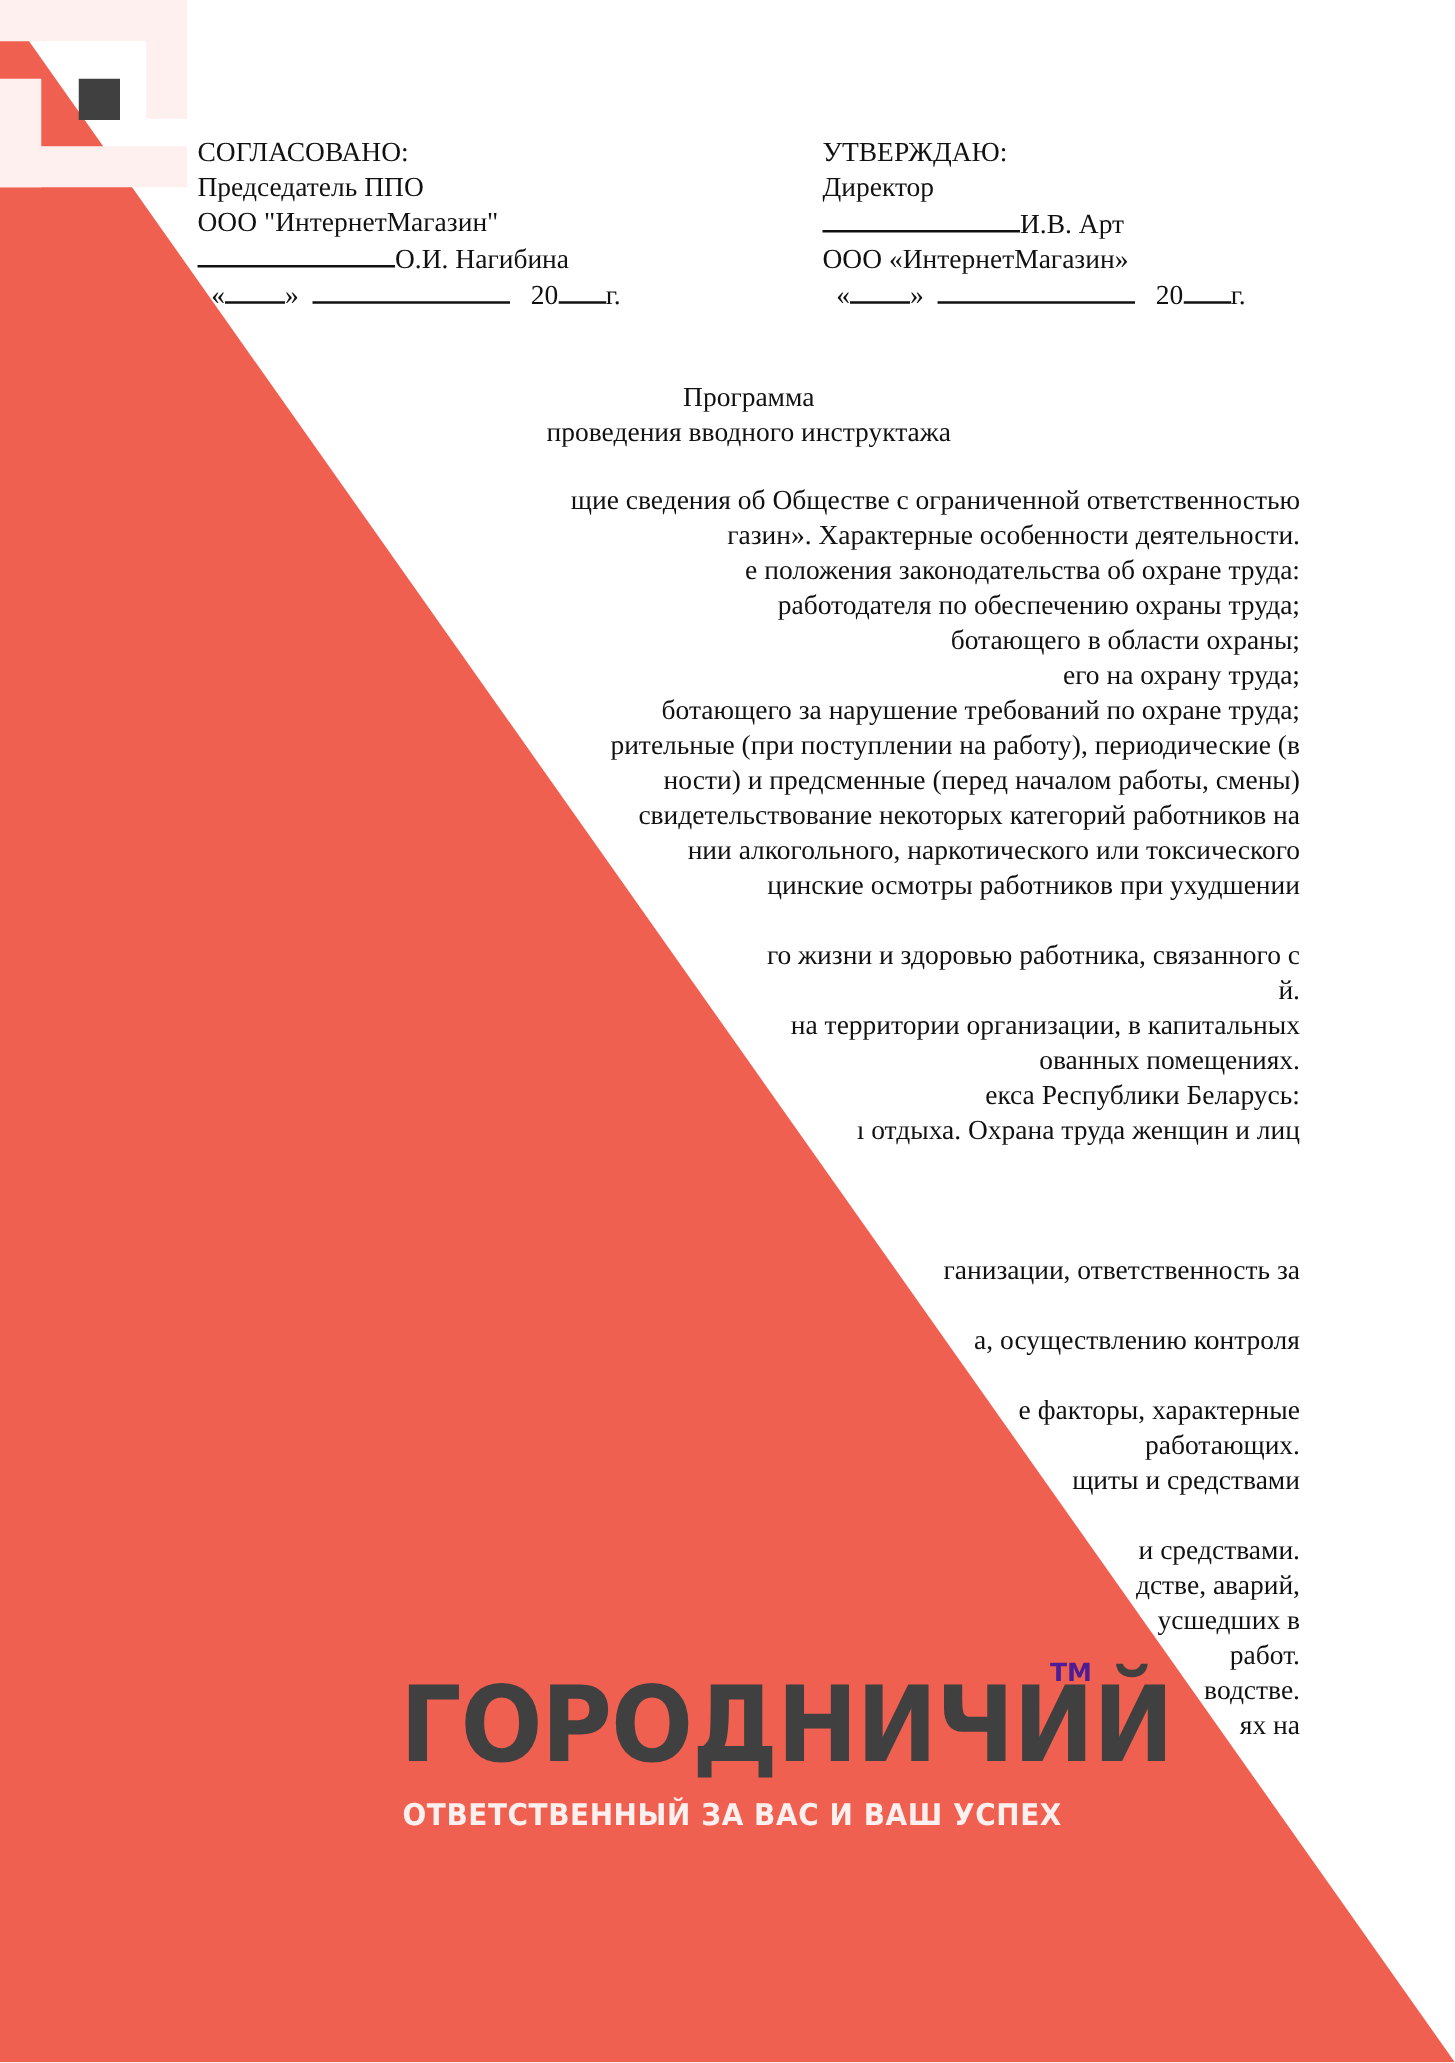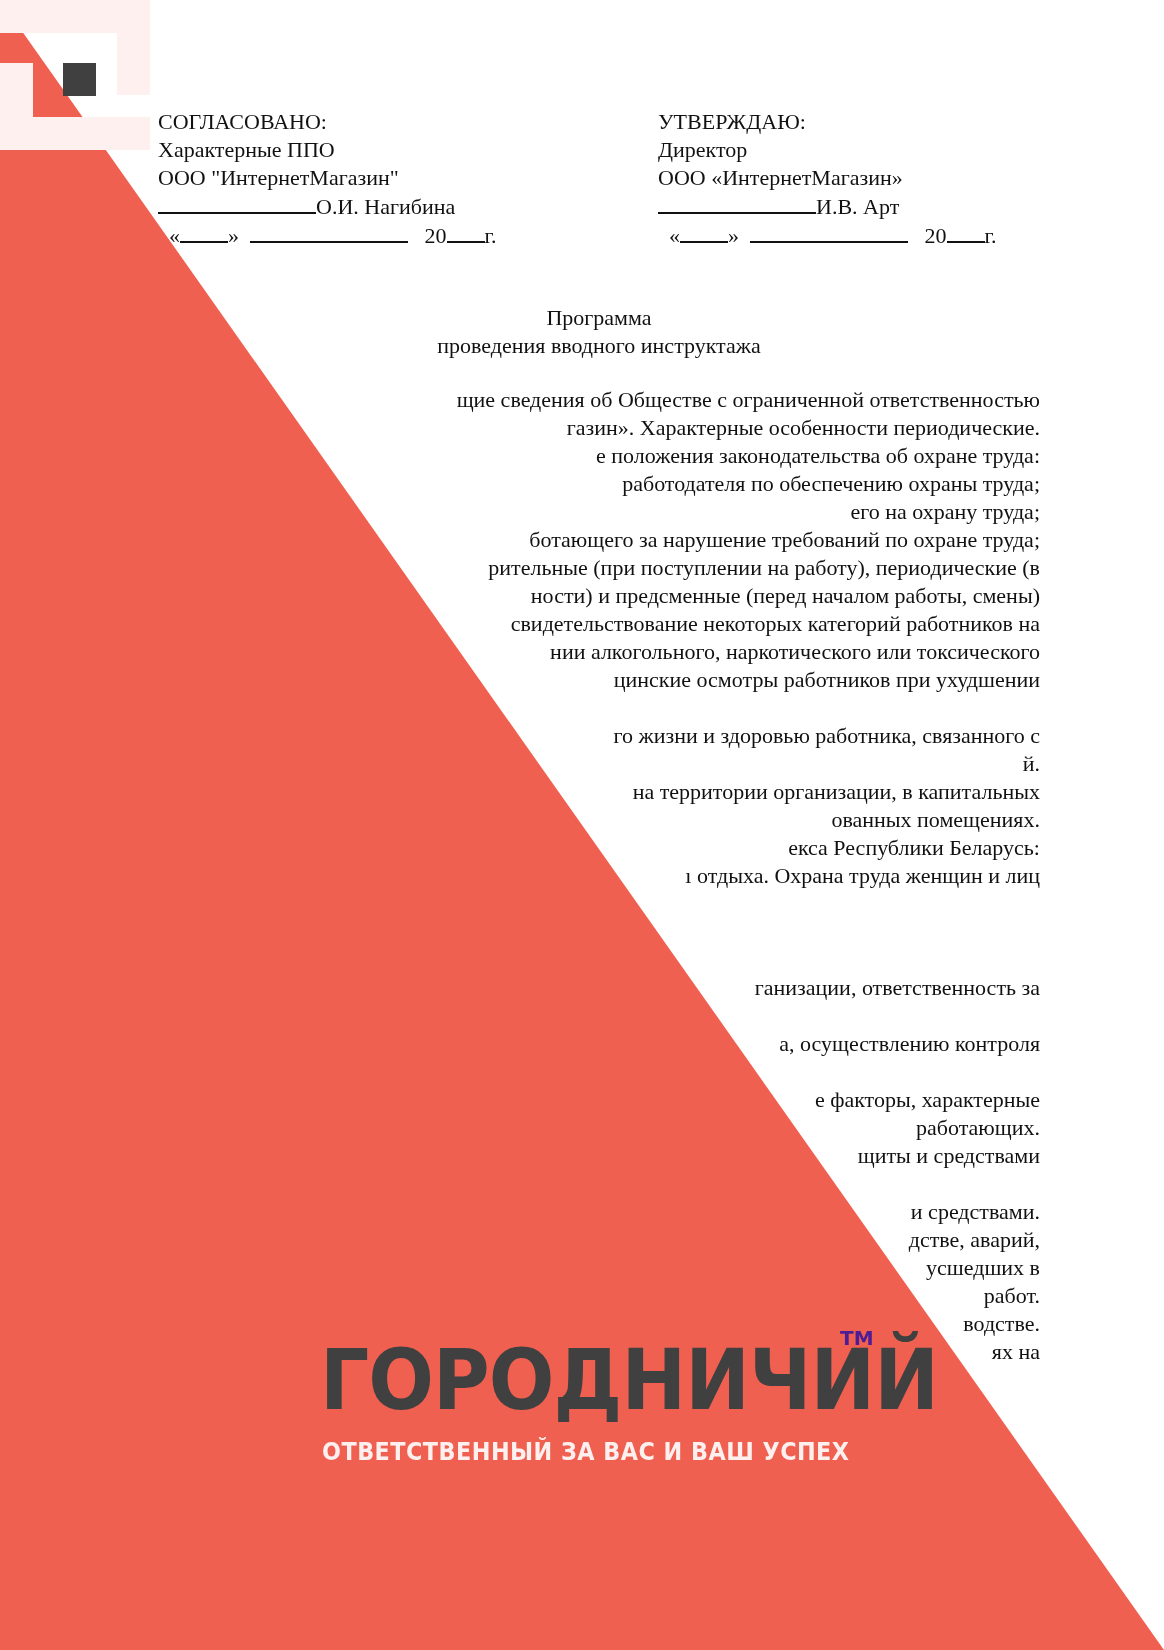--- a/index.html
+++ b/index.html
@@ -51,44 +51,45 @@
     white-space: nowrap;
   }
 </style>
 </head>
 <body>
 
 <div class="doc">
 
   <div class="sig-block sig-left">
     <span class="sig-line">СОГЛАСОВАНО:</span>
-    <span class="sig-line">Характерные ППО</span>
+    <span class="sig-line">Председатель ППО</span>
     <span class="sig-line">ООО "ИнтернетМагазин"</span>
     <span class="sig-line"><span class="uline" style="width:158px"></span><span>О.И. Нагибина</span></span>
     <span class="sig-line">&nbsp;&nbsp;<span>«</span><span class="uline" style="width:48px"></span><span>»</span>&nbsp;&nbsp;<span class="uline" style="width:158px"></span>&nbsp;&nbsp;&nbsp;<span>20</span><span class="uline" style="width:38px"></span><span>г.</span></span>
   </div>
 
   <div class="sig-block sig-right">
     <span class="sig-line">УТВЕРЖДАЮ:</span>
     <span class="sig-line">Директор</span>
+    <span class="sig-line"><span class="uline" style="width:158px"></span><span>И.В. Арт</span></span>
     <span class="sig-line">ООО «ИнтернетМагазин»</span>
-    <span class="sig-line"><span class="uline" style="width:158px"></span><span>И.В. Арт</span></span>
     <span class="sig-line">&nbsp;&nbsp;<span>«</span><span class="uline" style="width:48px"></span><span>»</span>&nbsp;&nbsp;<span class="uline" style="width:158px"></span>&nbsp;&nbsp;&nbsp;<span>20</span><span class="uline" style="width:38px"></span><span>г.</span></span>
   </div>
 
   <div class="title-block">
     <div>Программа</div>
     <div>проведения вводного инструктажа</div>
   </div>
 
   <div class="body-lines" id="body-lines">
       <span class="ln" style="text-align: right; text-align-last: right;">щие   сведения   об   Обществе   с   ограниченной   ответственностью</span>
-      <span class="ln" style="text-align: right; text-align-last: right;">газин». Характерные особенности периодические.</span>
+      <span class="ln" style="text-align: right; text-align-last: right;">газин». Характерные особенности деятельности.</span>
       <span class="ln" style="text-align: right; text-align-last: right;">е положения законодательства об охране труда:</span>
       <span class="ln" style="text-align: right; text-align-last: right;">работодателя по обеспечению охраны труда;</span>
+      <span class="ln" style="text-align: right; text-align-last: right;">ботающего в области охраны;</span>
       <span class="ln" style="text-align: right; text-align-last: right;">его на охрану труда;</span>
       <span class="ln" style="text-align: right; text-align-last: right;">ботающего за нарушение требований по охране труда;</span>
       <span class="ln" style="text-align: left; text-align-last: right;">рительные (при поступлении на работу), периодические (в</span>
       <span class="ln" style="text-align: right; text-align-last: right;">ности) и предсменные (перед началом работы, смены)</span>
       <span class="ln" style="text-align: center; text-align-last: right;">свидетельствование некоторых категорий работников на</span>
       <span class="ln" style="text-align: right; text-align-last: right;">нии алкогольного, наркотического или токсического</span>
       <span class="ln" style="text-align: right; text-align-last: right;">цинские  осмотры  работников  при  ухудшении</span>
       <span class="ln" style="text-align: right; text-align-last: right;"></span>
       <span class="ln" style="text-align: right; text-align-last: right;">го жизни и здоровью работника, связанного с</span>
       <span class="ln" style="text-align: right; text-align-last: right;">й.</span>

